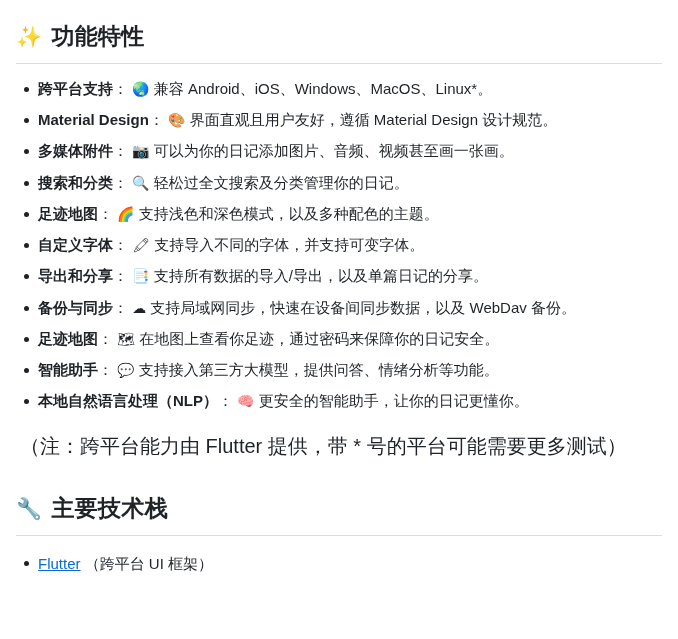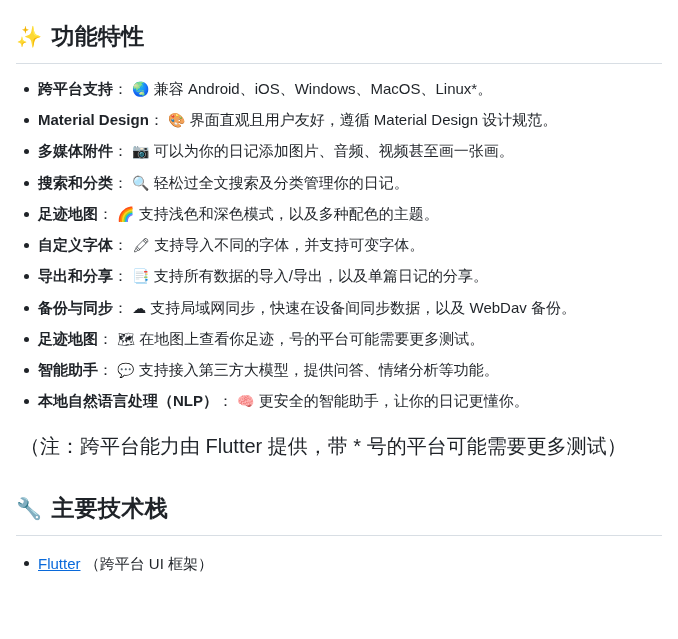--- a/index.html
+++ b/index.html
@@ -148,21 +148,21 @@
       <span>支持所有数据的导入/导出，以及单篇日记的分享。</span>
     </li>
     <li>
       <strong>备份与同步</strong><span>：</span>
       <span class="ic">☁</span>
       <span>支持局域网同步，快速在设备间同步数据，以及 WebDav 备份。</span>
     </li>
     <li>
       <strong>足迹地图</strong><span>：</span>
       <span class="ic">🗺</span>
-      <span>在地图上查看你足迹，号的平台可能需要更多测试。</span>
+      <span>在地图上查看你足迹，通过密码来保障你的日记安全。</span>
     </li>
     <li>
       <strong>智能助手</strong><span>：</span>
       <span class="ic">💬</span>
       <span>支持接入第三方大模型，提供问答、情绪分析等功能。</span>
     </li>
     <li>
       <strong>本地自然语言处理（NLP）</strong><span>：</span>
       <span class="ic">🧠</span>
       <span>更安全的智能助手，让你的日记更懂你。</span>

